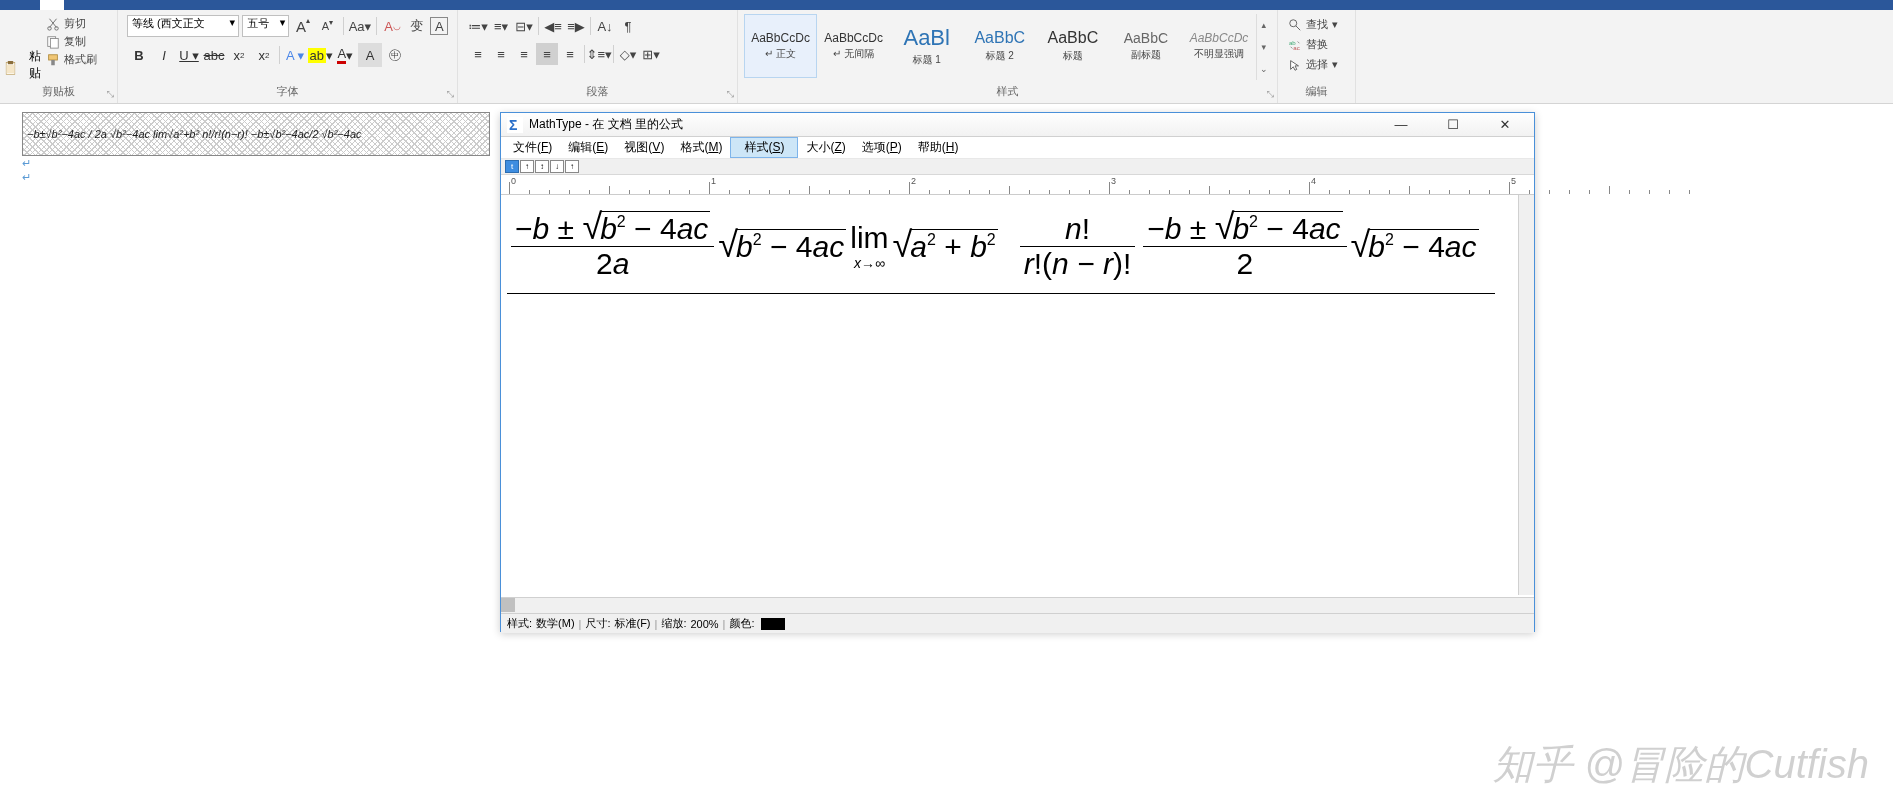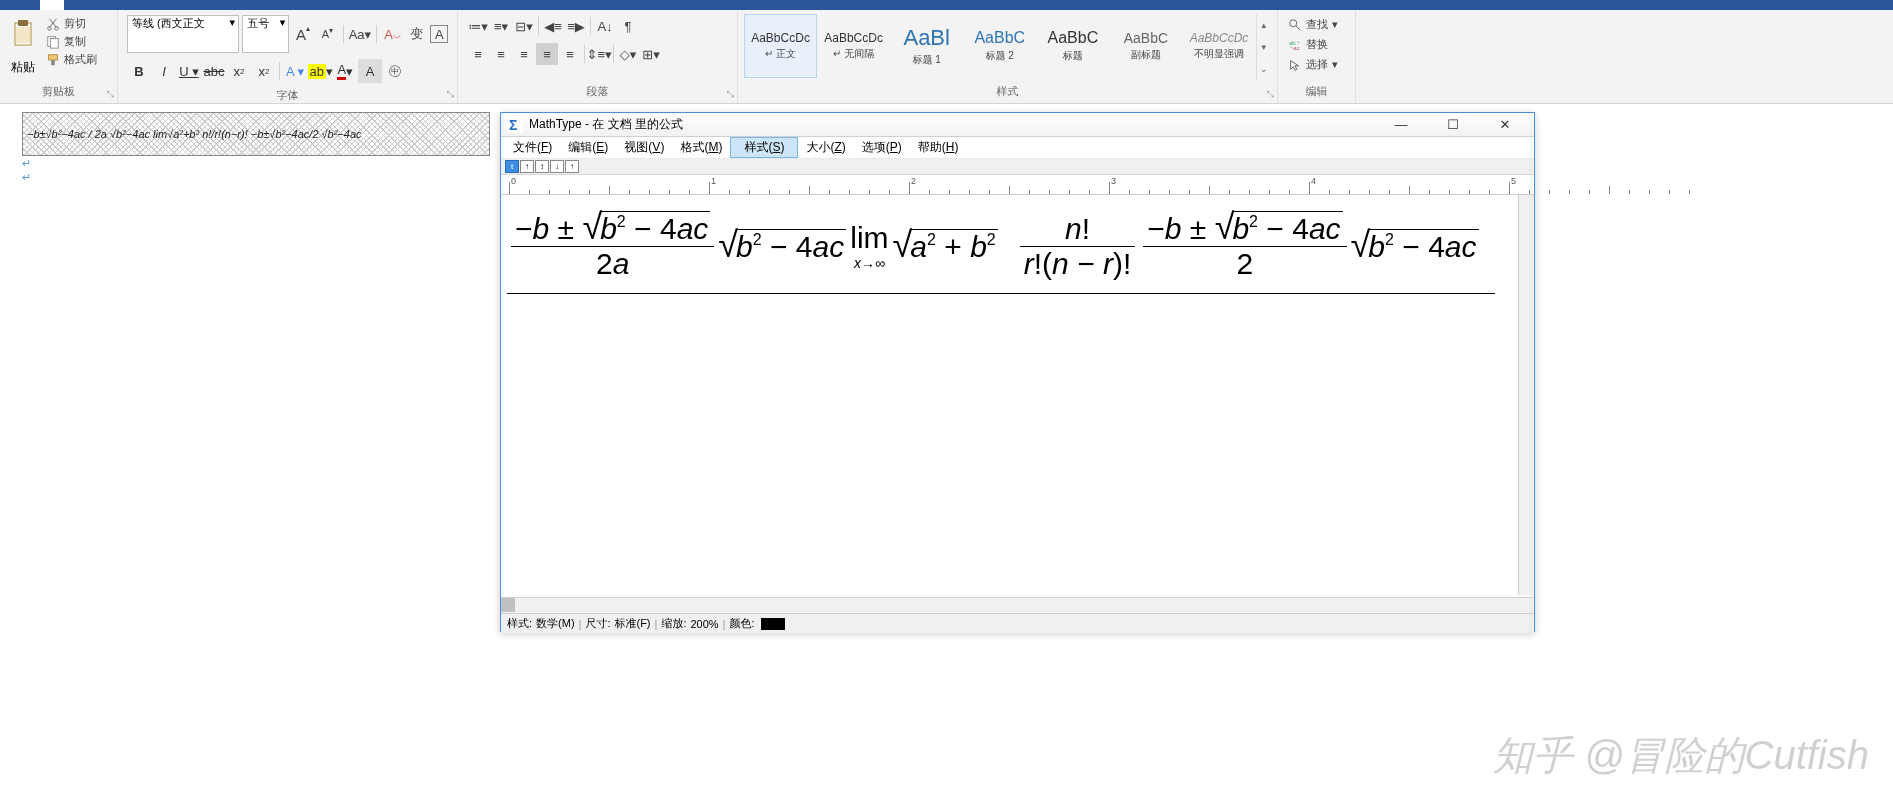--- a/index.html
+++ b/index.html
@@ -10,29 +10,29 @@
 .topbar-tab { position: absolute; top: 0; left: 40px; width: 24px; height: 10px; background: #fff; }
 
 
 .ribbon { height: 94px; background: #f3f3f3; border-bottom: 1px solid #d4d4d4; display: flex; }
 .ribbon-group { border-right: 1px solid #e1e1e1; padding: 2px 4px; display: flex; flex-direction: column; position: relative; }
 .ribbon-group-label { text-align: center; font-size: 11px; color: #666; padding: 2px 0; margin-top: auto; }
 .ribbon-group-launcher { position: absolute; right: 3px; bottom: 3px; font-size: 9px; color: #888; cursor: pointer; }
 
 .clipboard { width: 118px; }
 .clip-row { display: flex; gap: 2px; height: 70px; }
-.paste-btn { width: 38px; display: flex; flex-direction: column; align-items: center; justify-content: center; gap: 12px; cursor: pointer; }
+.paste-btn { width: 38px; display: flex; align-items: flex-end; justify-content: center; gap: 12px; cursor: pointer; }
 .paste-btn svg { width: 24px; height: 28px; }
 .clip-side { display: flex; flex-direction: column; gap: 1px; padding-top: 3px; }
 .clip-item { display: flex; align-items: center; gap: 4px; font-size: 11px; cursor: pointer; padding: 1px 2px; color: #444; }
 .clip-item svg { width: 14px; height: 14px; }
 
 .font-group { width: 340px; }
 .font-top { display: flex; gap: 3px; align-items: center; padding: 3px 5px; }
-.font-select { height: 38px; border: 1px solid #c0c0c0; font-size: 11px; padding: 0 18px 0 4px; background: #fff; position: relative; }
+.font-select { height: 22px; border: 1px solid #c0c0c0; font-size: 11px; padding: 0 18px 0 4px; background: #fff; position: relative; }
 .font-name { width: 115px; }
 .font-size { width: 48px; }
 .small-btn { width: 22px; height: 22px; display: inline-flex; align-items: center; justify-content: center; cursor: pointer; color: #444; font-size: 13px; }
 .font-bottom { display: flex; gap: 1px; align-items: center; padding: 3px 5px; }
 .fb { width: 24px; height: 24px; display: inline-flex; align-items: center; justify-content: center; cursor: pointer; color: #333; font-size: 13px; position: relative; }
 
 .para-group { width: 280px; }
 .para-top, .para-bottom { display: flex; gap: 1px; padding: 3px 5px; align-items: center; }
 
 .styles-group { width: 540px; }
@@ -85,21 +85,21 @@
 .lim-sub { font-size: 14px; }
 .sup { font-size: 16px; position: relative; top: -12px; }
 .ital { font-style: italic; }
 .mt-hscroll { height: 16px; background: #f0f0f0; border-top: 1px solid #d0d0d0; position: relative; }
 .mt-hscroll-thumb { position: absolute; left: 0; top: 0; height: 14px; width: 14px; background: #c0c0c0; }
 .mt-status { height: 20px; background: #f0f0f0; border-top: 1px solid #d0d0d0; display: flex; align-items: center; font-size: 11px; padding: 0 6px; gap: 4px; }
 .mt-status-sep { color: #999; }
 .mt-status-color { width: 24px; height: 12px; background: #000; display: inline-block; margin-left: 2px; }
 .mt-vscroll { position: absolute; right: 0; top: 82px; bottom: 36px; width: 16px; background: #f0f0f0; border-left: 1px solid #d0d0d0; }
 
-.watermark { position: absolute; right: 24px; bottom: 14px; font-size: 40px; color: rgba(120,120,120,0.35); font-style: italic; font-family: "Microsoft YaHei", sans-serif; }
+.watermark { position: absolute; right: 24px; bottom: 5px; font-size: 40px; color: rgba(120,120,120,0.35); font-style: italic; font-family: "Microsoft YaHei", sans-serif; }
 
 .sep { width: 1px; height: 18px; background: #d0d0d0; margin: 0 2px; }
 </style>
 </head>
 <body>
 
 <div class="topbar">
   <div class="topbar-tab"></div>
 </div>
 

